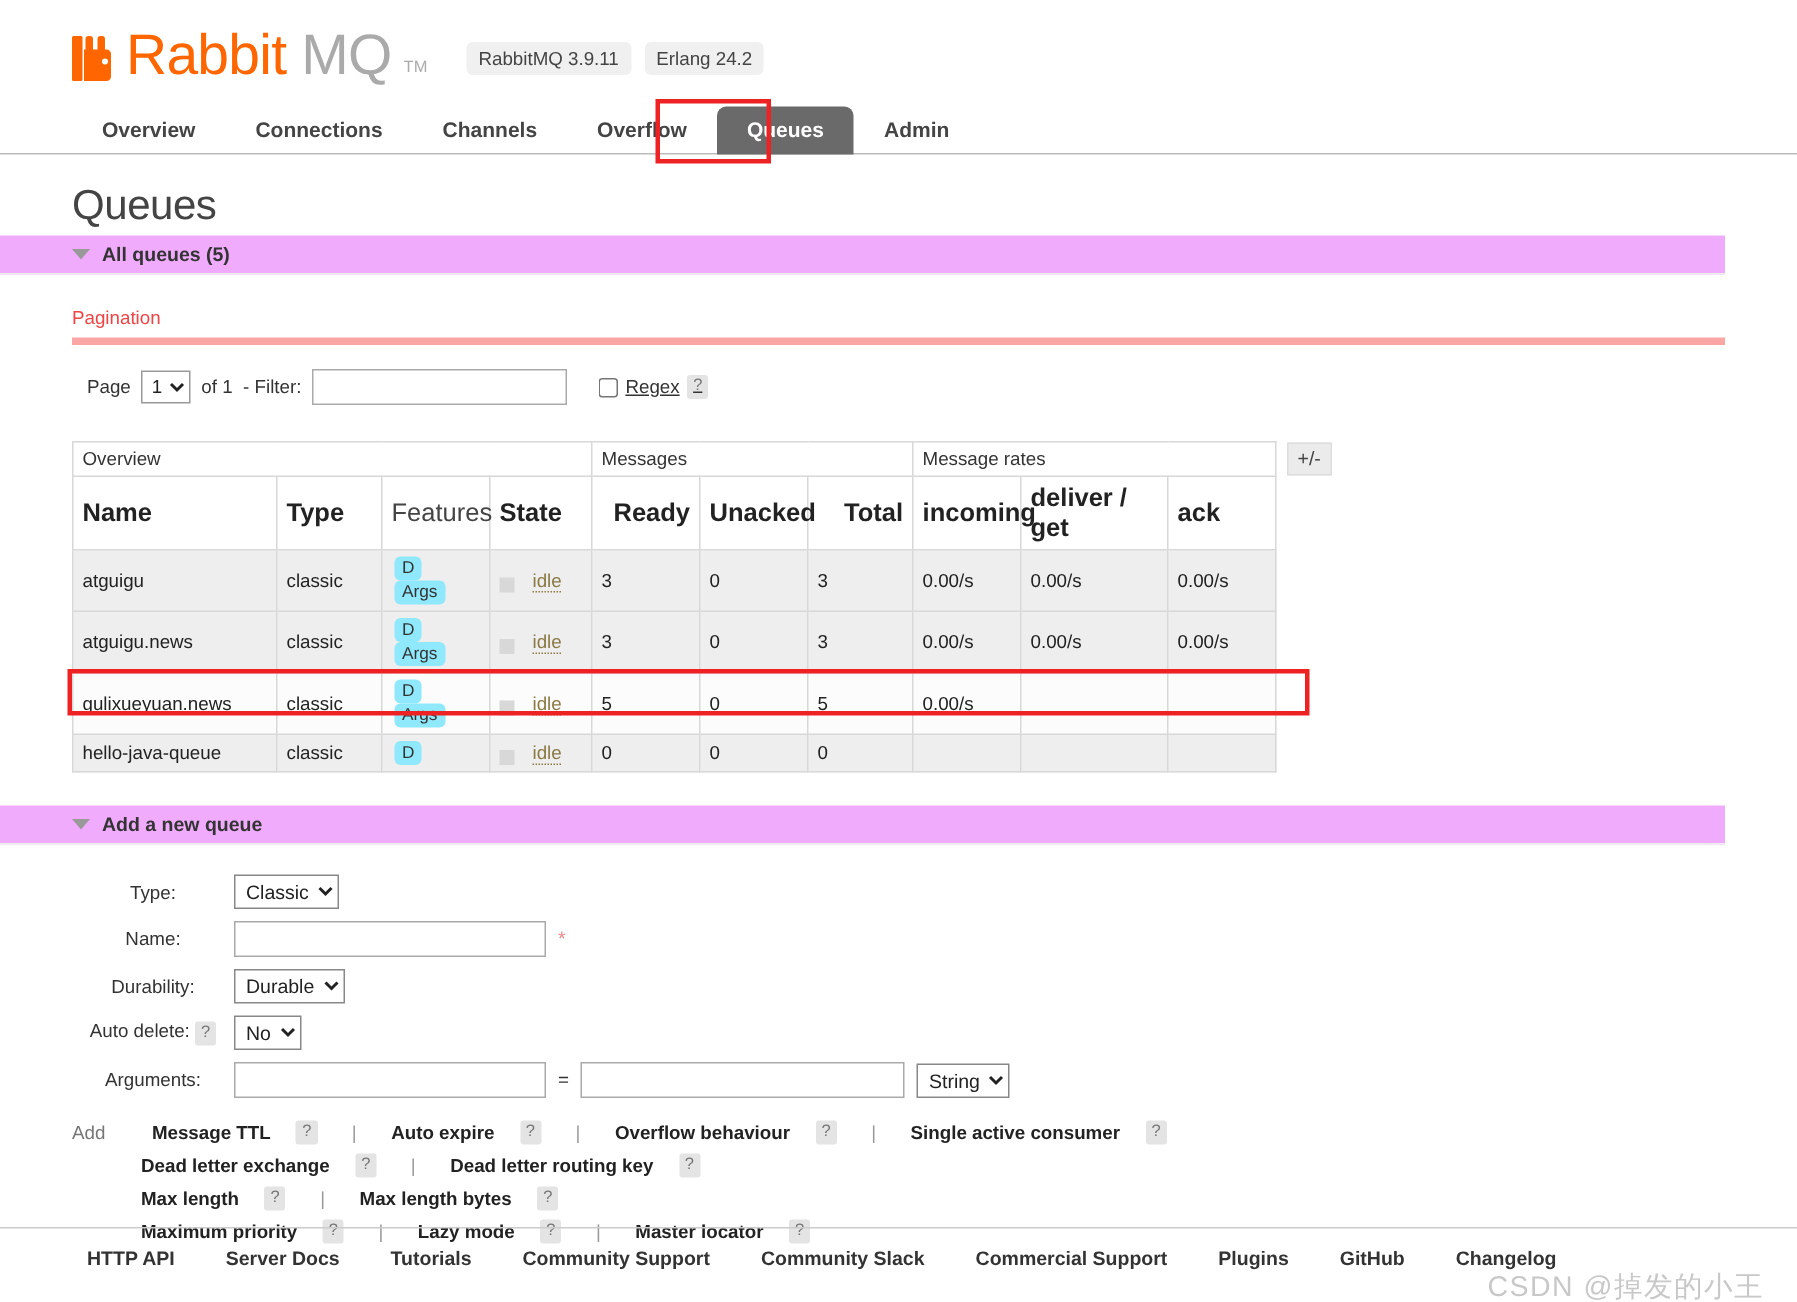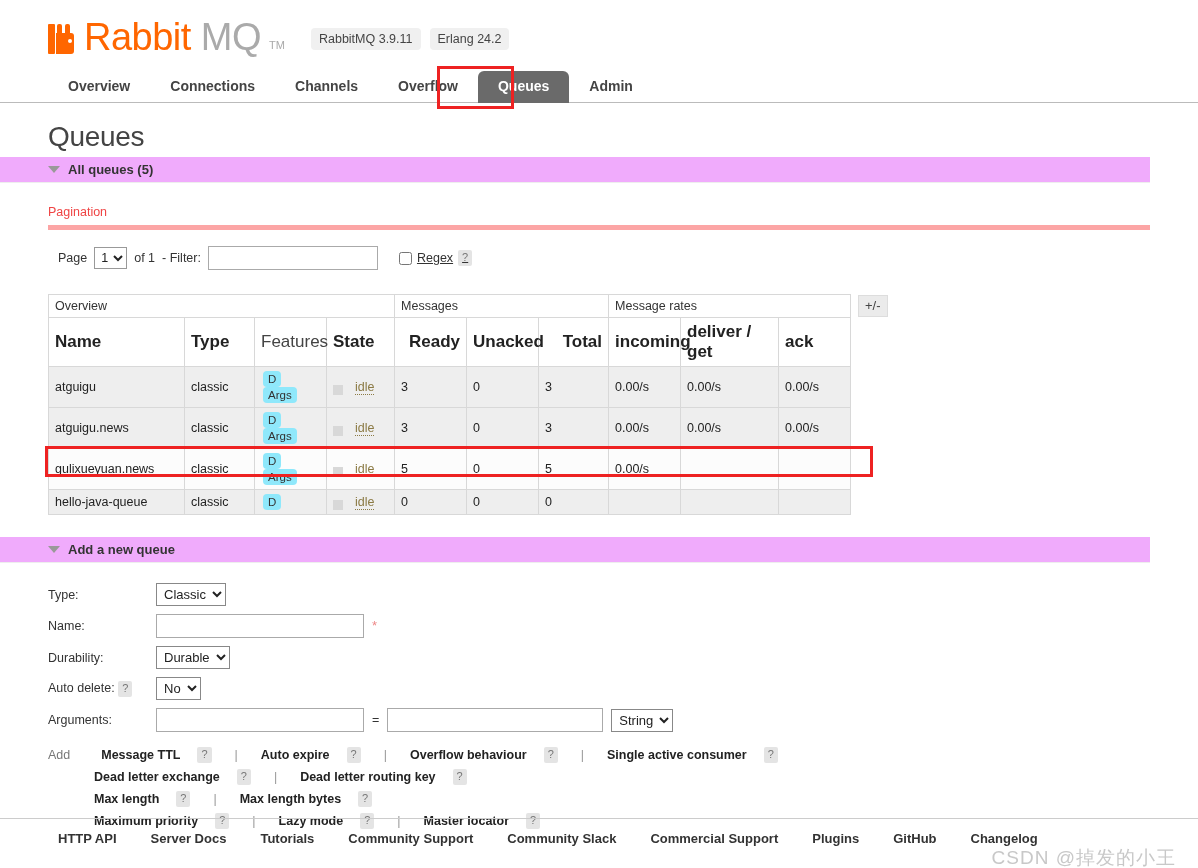--- a/index.html
+++ b/index.html
@@ -356,21 +356,21 @@
   table.form {
     border-collapse: collapse;
     margin: 16px 0 0 0;
     font-size: 12.5px;
   }
   table.form td {
     padding: 4px 0;
     vertical-align: middle;
   }
   td.label-cell {
-    text-align: left;
+    text-align: center;
     padding-right: 8px;
     color: #333333;
     white-space: nowrap;
     width: 108px;
   }
   table.form select {
     font-family: "Liberation Sans", sans-serif;
     font-size: 13px;
     padding: 2px 3px;
     border: 1px solid #888888;

